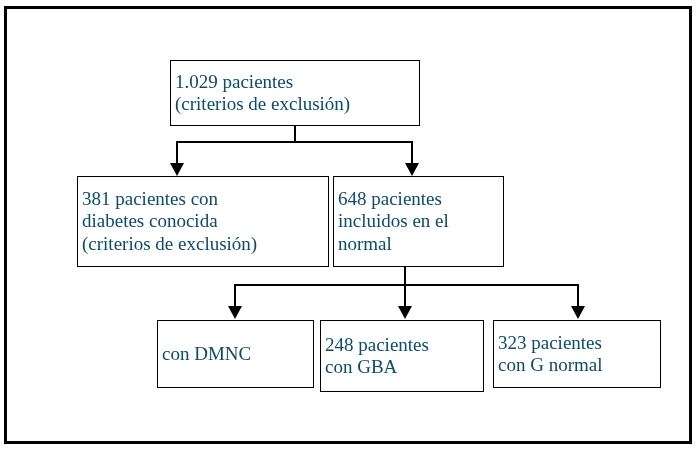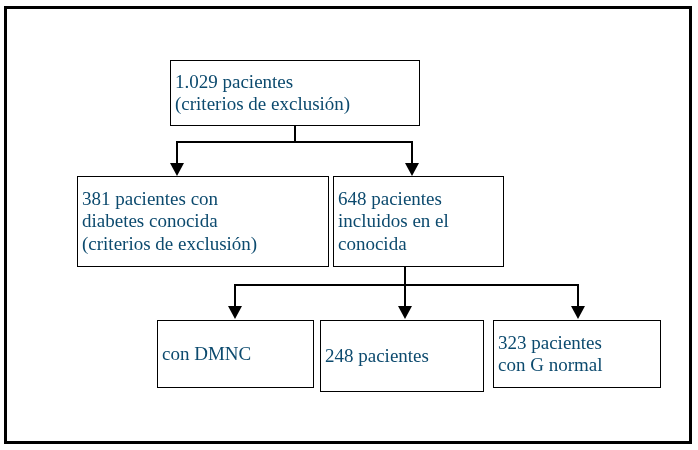--- a/index.html
+++ b/index.html
@@ -118,21 +118,21 @@
         <span class="ln">381 pacientes con</span>
         <span class="ln">diabetes conocida</span>
         <span class="ln">(criterios de exclusión)</span>
       </span>
     </div>
 
     <div class="node" id="node-included">
       <span class="lines">
         <span class="ln">648 pacientes</span>
         <span class="ln">incluidos en el</span>
-        <span class="ln">conocida</span>
+        <span class="ln">normal</span>
       </span>
     </div>
 
     <div class="conn v-line" id="c2-stem"></div>
     <div class="conn h-line" id="c2-bar"></div>
     <div class="conn v-line" id="c2-drop-l"></div>
     <div class="conn v-line" id="c2-drop-m"></div>
     <div class="conn v-line" id="c2-drop-r"></div>
     <div class="arrow-head" id="c2-arrow-l"></div>
     <div class="arrow-head" id="c2-arrow-m"></div>
@@ -140,20 +140,21 @@
 
     <div class="node" id="node-dmnc">
       <span class="lines">
         <span class="ln">con DMNC</span>
       </span>
     </div>
 
     <div class="node" id="node-gba">
       <span class="lines">
         <span class="ln">248 pacientes</span>
+        <span class="ln">con GBA</span>
       </span>
     </div>
 
     <div class="node" id="node-gnormal">
       <span class="lines">
         <span class="ln">323 pacientes</span>
         <span class="ln">con G normal</span>
       </span>
     </div>
 

